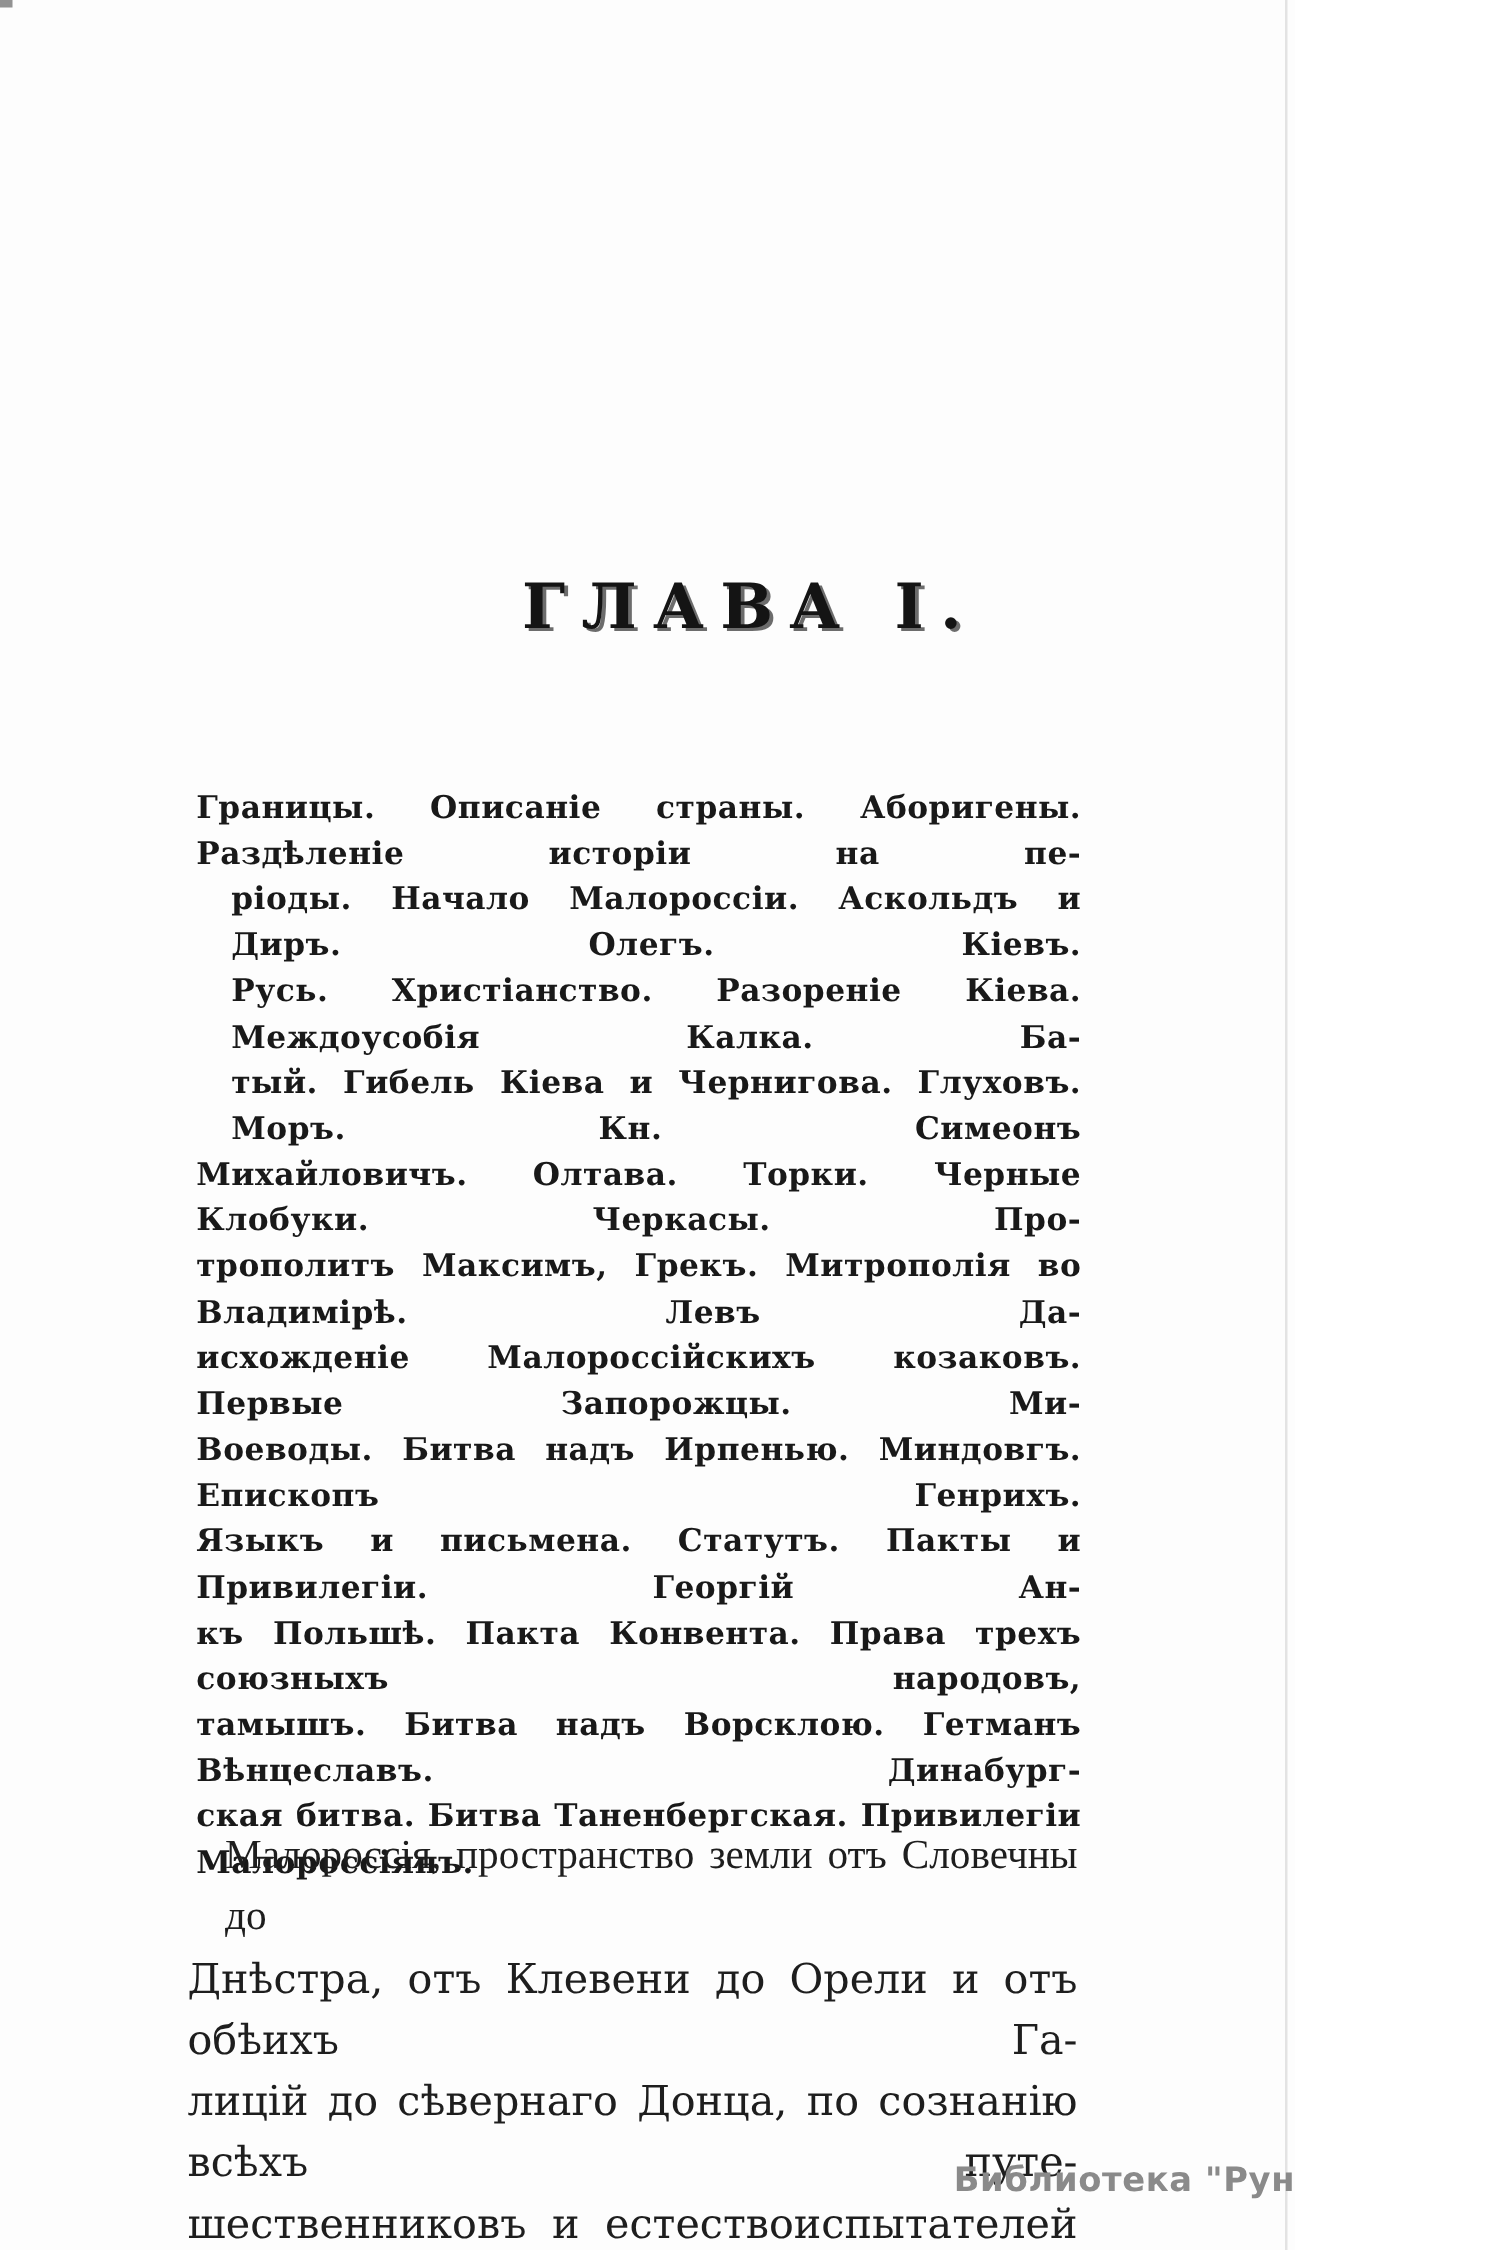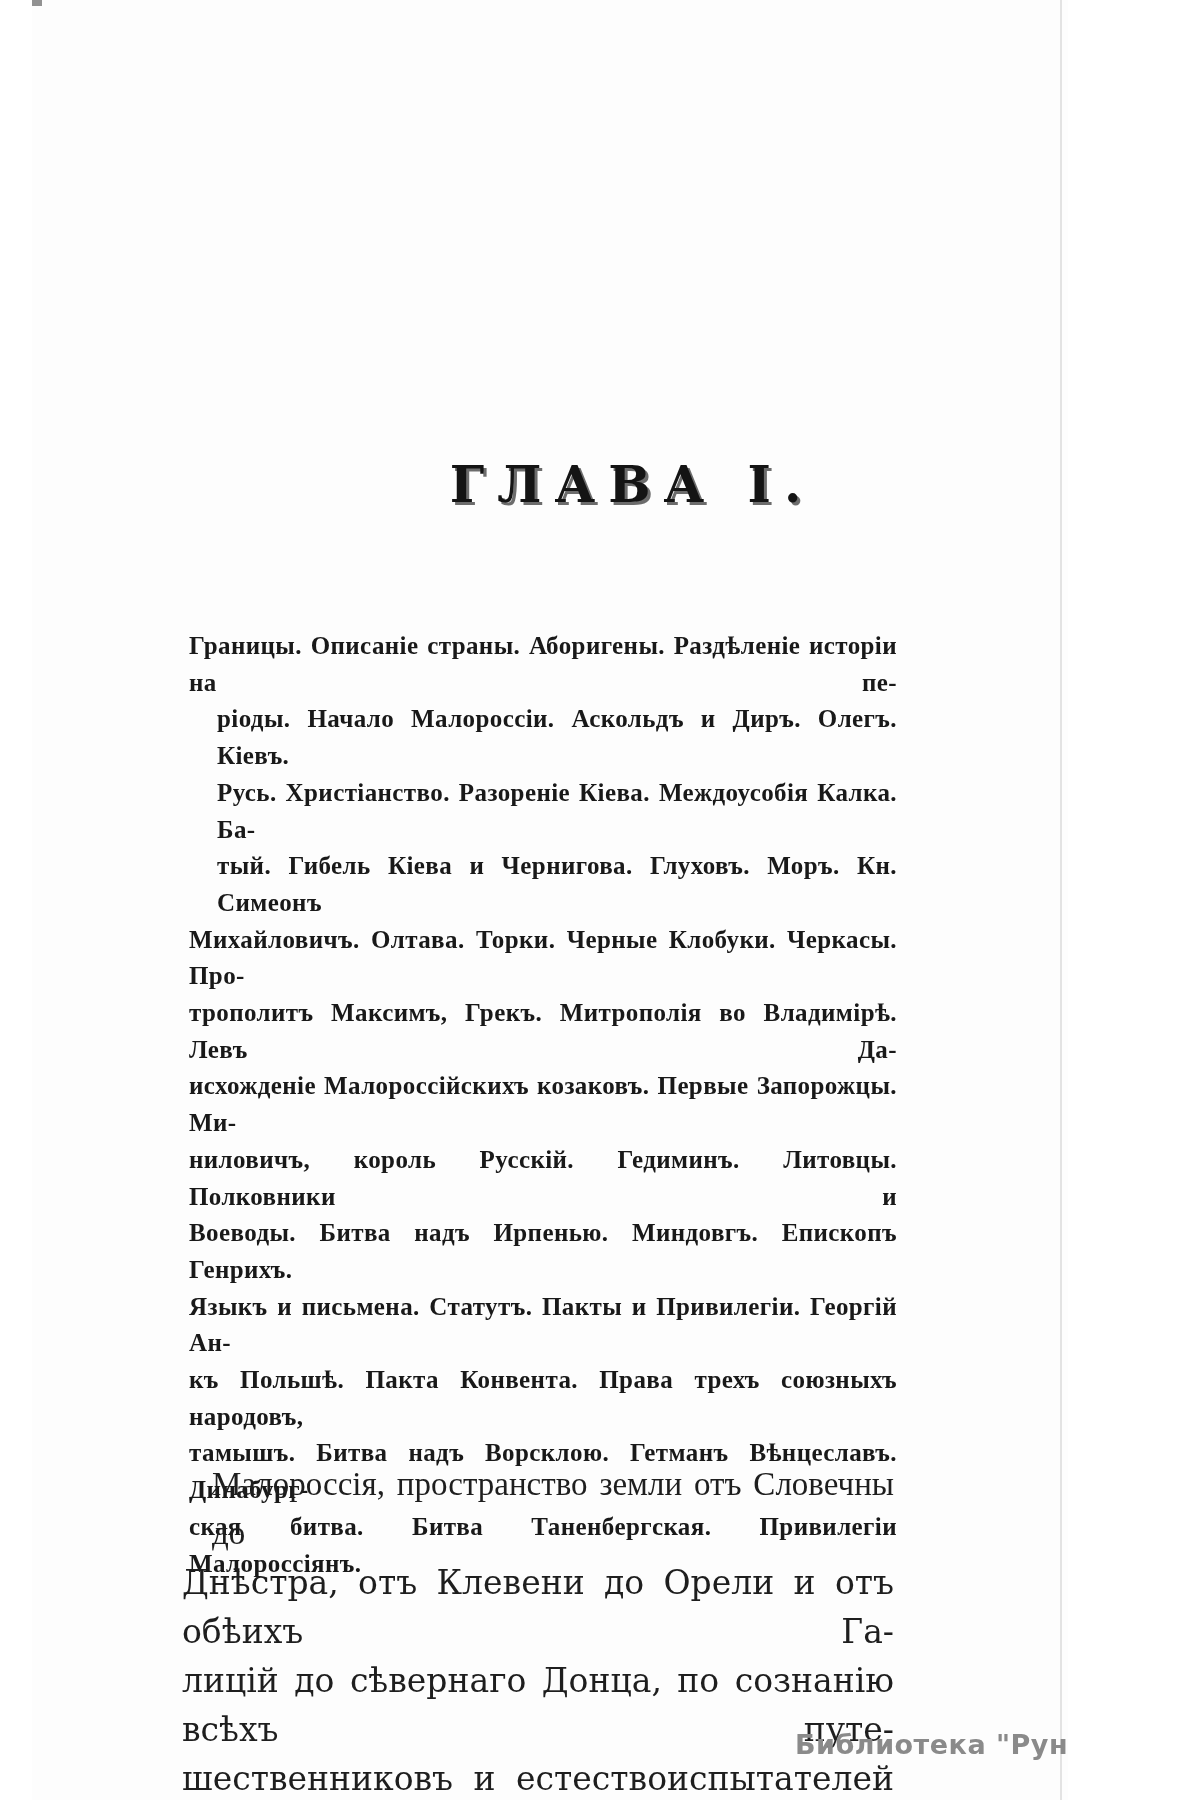--- a/index.html
+++ b/index.html
@@ -8,21 +8,20 @@
     background: #ffffff;
   }
   .page {
     position: relative;
     width: 1036px;
     height: 1800px;
     background: #fdfdfd;
     overflow: hidden;
     font-family: "DejaVu Serif", "Liberation Serif", serif;
     color: #1b1b1b;
-    margin-left: 32px;
   }
   
   .scan-edge-right {
     position: absolute;
     top: 0;
     right: 6px;
     width: 2px;
     height: 100%;
     background: #e3e3e3;
   }
@@ -56,21 +55,20 @@
     font-size: 25px;
     font-weight: bold;
     line-height: 36.7px;
     letter-spacing: 0.4px;
     color: #191919;
   }
   .summary .s-line {
     text-align: justify;
     text-align-last: justify;
     white-space: normal;
-    font-family: Liberation Serif, serif;
   }
   .summary .s-line.indent {
     padding-left: 28px;
   }
   .body-text {
     position: absolute;
     top: 1460px;
     left: 150px;
     width: 712px;
     font-size: 33px;
@@ -108,21 +106,20 @@
   <div class="chapter-title">ГЛАВА I.</div>
 
   <div class="summary">
     <div class="s-line">Границы. Описаніе страны. Аборигены. Раздѣленіе исторіи на пе-</div>
     <div class="s-line indent">ріоды. Начало Малороссіи. Аскольдъ и Диръ. Олегъ. Кіевъ.</div>
     <div class="s-line indent">Русь. Христіанство. Разореніе Кіева. Междоусобія Калка. Ба-</div>
     <div class="s-line indent">тый. Гибель Кіева и Чернигова. Глуховъ. Моръ. Кн. Симеонъ</div>
     <div class="s-line">Михайловичъ. Олтава. Торки. Черные Клобуки. Черкасы. Про-</div>
     <div class="s-line">трополитъ Максимъ, Грекъ. Митрополія во Владимірѣ. Левъ Да-</div>
     <div class="s-line">исхожденіе Малороссійскихъ козаковъ. Первые Запорожцы. Ми-</div>
-    <div class="s-line">ниловичъ, король Русскій. Гедиминъ. Литовцы. Полковники и</div>
     <div class="s-line">Воеводы. Битва надъ Ирпенью. Миндовгъ. Епископъ Генрихъ.</div>
     <div class="s-line">Языкъ и письмена. Статутъ. Пакты и Привилегіи. Георгій Ан-</div>
     <div class="s-line">къ Польшѣ. Пакта Конвента. Права трехъ союзныхъ народовъ,</div>
     <div class="s-line">тамышъ. Битва надъ Ворсклою. Гетманъ Вѣнцеславъ. Динабург-</div>
     <div class="s-line">ская битва. Битва Таненбергская. Привилегіи Малороссіянъ.</div>
 
   </div>
 
   <div class="body-text">
     <div class="b-line first">Малороссія, пространство земли отъ Словечны до</div>

